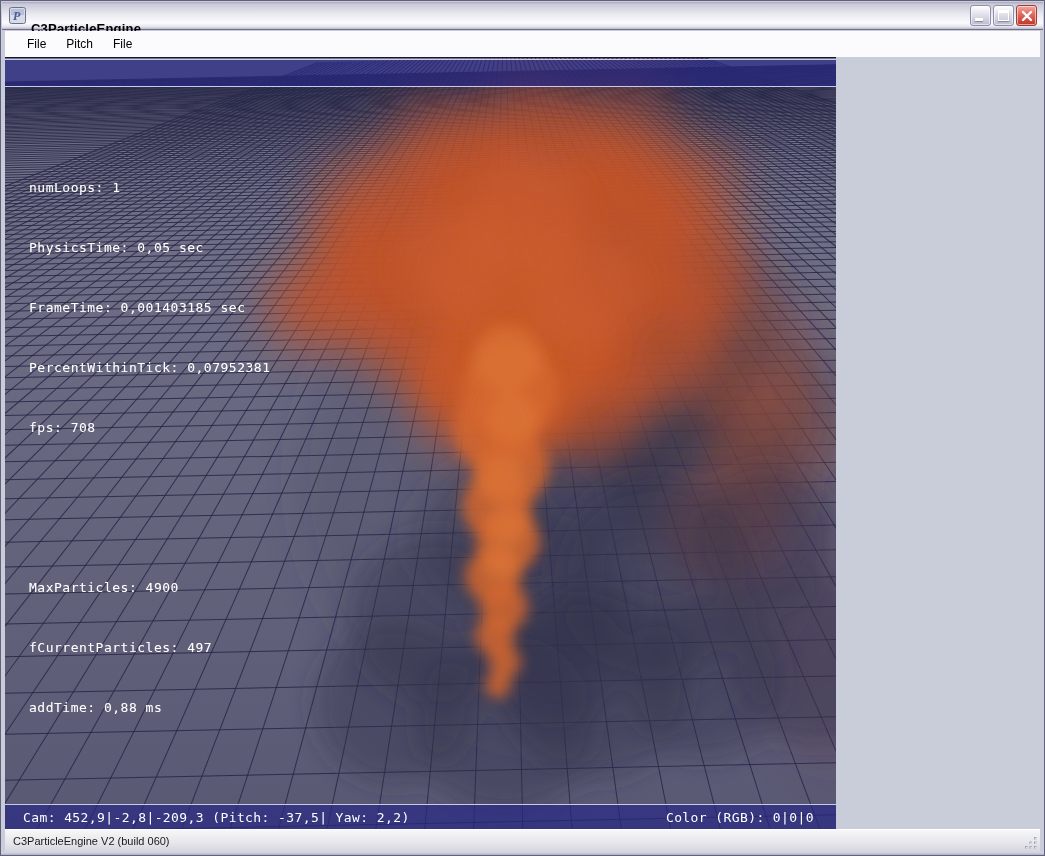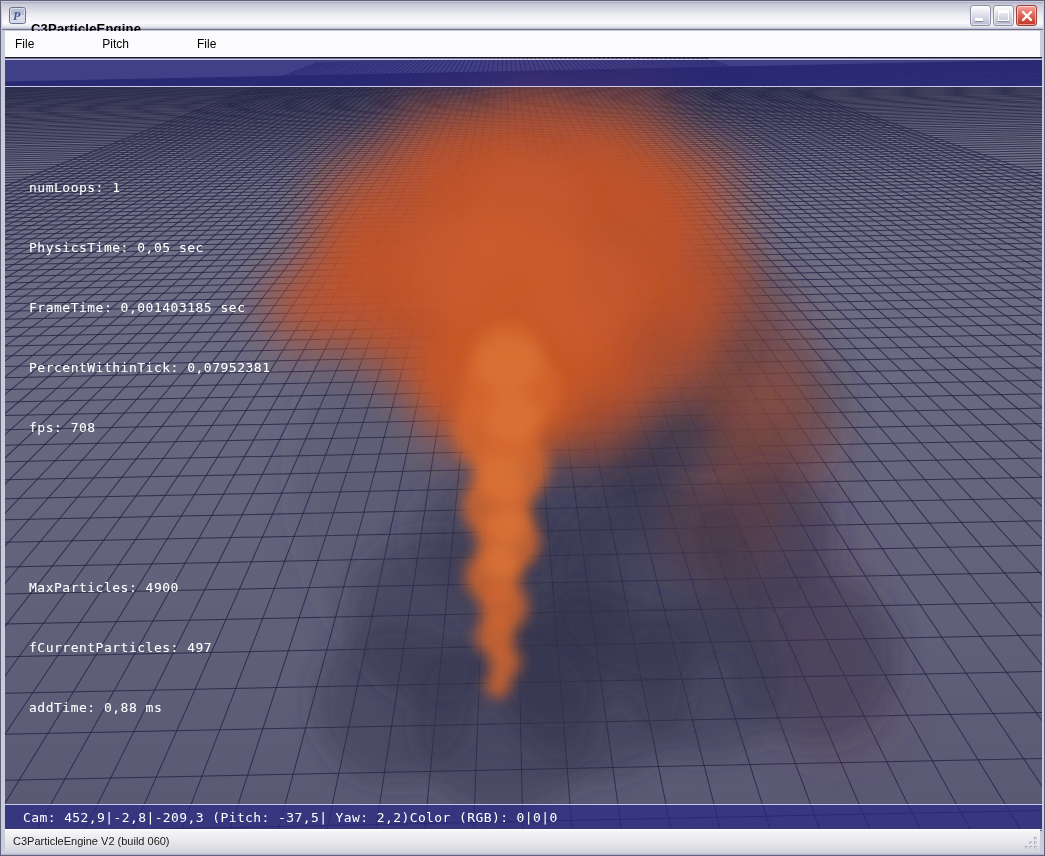--- a/index.html
+++ b/index.html
@@ -30,38 +30,38 @@
   .wbtn.close{
     border-color:#9e3c34;
     background:linear-gradient(#f4a79f 0%,#e2685c 45%,#c03428 100%);
   }
   .min-glyph{position:absolute;left:4px;bottom:4px;width:8px;height:3px;background:#fff;box-shadow:0 1px 1px rgba(0,0,0,.35);}
   .max-glyph{position:absolute;left:4px;top:4px;width:11px;height:11px;border:1px solid #fff;border-top-width:3px;box-shadow:0 1px 1px rgba(0,0,0,.3);}
   .close-glyph{width:12px;height:12px;display:block;}
   
   .menubar{
     position:absolute;top:30px;left:4px;right:4px;height:26px;
-    background:#fbfbfd;display:flex;align-items:center;padding-left:0;gap:48px;
+    background:#fbfbfd;display:flex;align-items:center;padding-left:12px;
   }
   .menu-item{font-size:12px;color:#000;padding:3px 10px;cursor:default;}
   
   .viewport{
-    position:absolute;top:56px;left:4px;width:1037px;height:774px;
+    position:absolute;top:56px;left:4px;width:831px;height:774px;
     overflow:hidden;border-top:1px solid #16162e;background:#5d5d76;
   }
   .viewport svg{position:absolute;left:0;top:0;}
   .overlay-bar{
     position:absolute;left:0;right:0;height:28px;
     background:rgba(40,40,134,0.68);
     border-top:1px solid #c9c9ea;border-bottom:1px solid #c9c9ea;
   }
   .overlay-bar.top{top:1px;}
   .overlay-bar.bottom{
     bottom:1px;height:26px;
-    display:flex;align-items:center;justify-content:flex-start;
+    display:flex;align-items:center;justify-content:space-between;
     padding:0 22px 0 18px;
     font-family:"DejaVu Sans Mono","Liberation Mono",monospace;
     font-size:13px;letter-spacing:.4px;color:#fff;white-space:pre;
   }
   .stats{
     position:absolute;left:24px;top:40px;
     font-family:"DejaVu Sans Mono","Liberation Mono",monospace;
     font-size:13px;letter-spacing:.5px;line-height:20px;color:#fff;white-space:pre;
     text-shadow:0 0 1px rgba(255,255,255,.25);
   }

